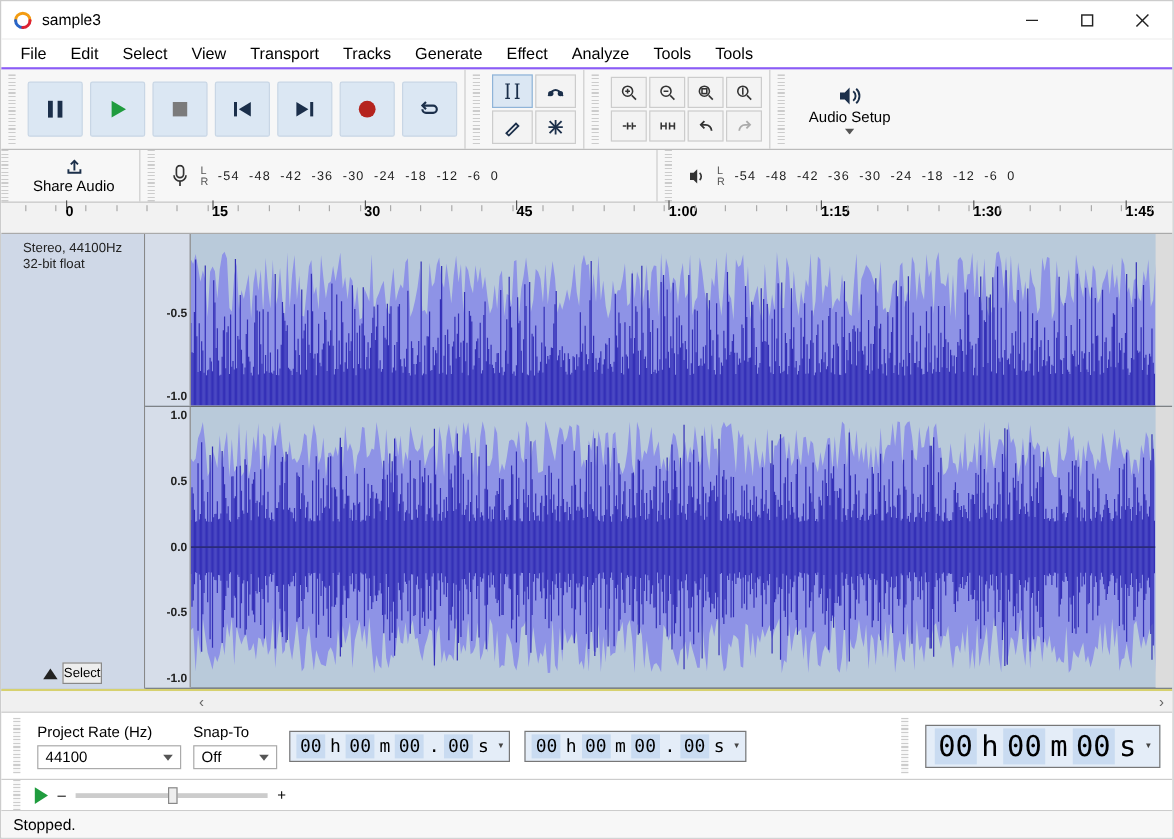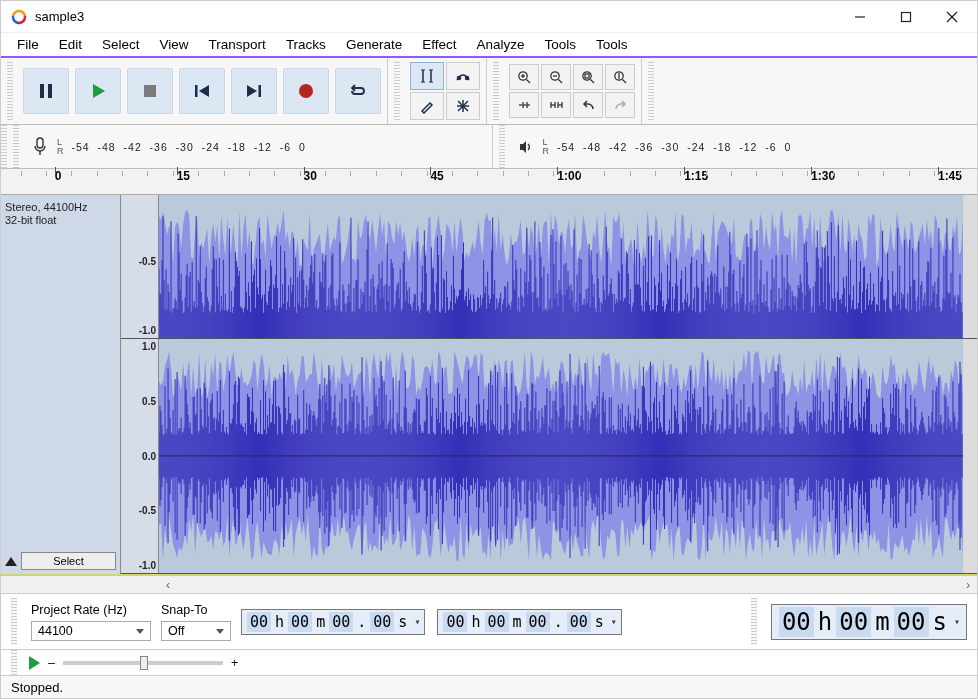--- a/index.html
+++ b/index.html
@@ -69,21 +69,21 @@
   .timeline-area { display:flex; height:26px; border-bottom:1px solid #aaa; background:#f2f2f2;}
   .timeline-left { width:120px; border-right:1px solid #aaa; display:flex; align-items:center; justify-content:flex-start; padding-left:6px;}
   .downtri { width:0;height:0;border-left:8px solid transparent;border-right:8px solid transparent;border-top:12px solid #2fb84a; filter:drop-shadow(0 0 0 #0a6); }
   .timeline { flex:1; position:relative; font-size:12px;}
   .timeline .tick { position:absolute; top:0; white-space:nowrap; }
   .timeline .tick::before { content:""; position:absolute; left:0; top:-2px; width:1px; height:8px; background:#555;}
   .timeline .minor { position:absolute; top:2px; width:1px; height:5px; background:#aaa; }
 
   
   .tracks { flex:1; display:flex; background:#b9cada; overflow:hidden; border-bottom:2px solid #d7d16f;}
-  .track-panel { width:120px; background:#cfd8e7; border-right:1px solid #888; display:flex; flex-direction:column; justify-content:space-between; padding:6px 4px 4px;}
+  .track-panel { width:120px; background:#cfd8e7; border-right:1px solid #888; display:flex; flex-direction:column; justify-content:space-between; padding:6px 4px 4px;align-items:center;}
   .track-meta { font-size:11px; line-height:13px; color:#222;}
   .track-panel .bottom { display:flex; gap:4px; align-items:center;}
   .tri-up { width:0;height:0;border-left:6px solid transparent;border-right:6px solid transparent;border-bottom:9px solid #222; cursor:default;}
   .sel-btn { flex:1; background:#eee; border:1px solid #888; font-size:11px; text-align:center; padding:2px 0; cursor:default;}
 
   .waves { flex:1; display:flex; flex-direction:column; background:#b9cada;}
   .amp-col { width:38px; background:#d6dde9; border-right:1px solid #888; font-size:10px; color:#222; display:flex; flex-direction:column; justify-content:space-between; padding:2px 2px; text-align:right;}
   .wave-row { flex:1; display:flex; border-bottom:1px solid #555;}
   .wave-canvas { flex:1; position:relative; overflow:hidden; border-right: 14px solid #dcdcdc;}
   .wave-canvas svg { position:absolute; inset:0; width:100%; height:100%; }
@@ -301,25 +301,44 @@
           <svg width="15" height="15" fill="none" stroke="#aaa" stroke-width="1.5">
             <path d="M3 11a5 5 0 0 1 5-5h4"></path>
             <polyline points="9 3 12 6 9 9"></polyline>
           </svg>
         </div>
     </div>
   </div>
 
   <div class="toolbox" style="border-right:none">
     <div class="grip"></div>
+    <div class="audio-setup">
+      <svg width="22" height="18" fill="none" stroke="#1b2f4a" stroke-width="1.6">
+          <polygon points="3,6 7,6 11,2 11,16 7,12 3,12" fill="#1b2f4a" stroke="none"></polygon>
+          <path d="M14 5a5 5 0 0 1 0 8"></path>
+          <path d="M16.5 3a8 8 0 0 1 0 12"></path>
+        </svg>
+      <span>Audio Setup</span>
+      <svg width="8" height="5">
+          <polygon points="0,0 8,0 4,5" fill="#555"></polygon>
+        </svg>
+    </div>
   </div>
 </div>
 
 <div class="meter-row">
   <div class="grip" style="margin:0"></div>
+  <div class="share-audio">
+    <svg width="16" height="14" fill="none" stroke="#1b2f4a" stroke-width="1.6">
+        <path d="M8 10V2"></path>
+        <polyline points="5 5 8 2 11 5"></polyline>
+        <path d="M3 9v3h10V9"></path>
+      </svg>
+    <span>Share Audio</span>
+  </div>
   <div class="meter-block">
     <div class="grip"></div>
     <div class="mic-ico">
         <svg width="14" height="20" fill="none" stroke="#333" stroke-width="1.4">
           <rect x="4" y="1" width="6" height="10" rx="3"></rect>
           <path d="M2 9a5 5 0 0 0 10 0"></path>
           <line x1="7" y1="14" x2="7" y2="18"></line>
         </svg>
       </div>
     <div class="lr">

